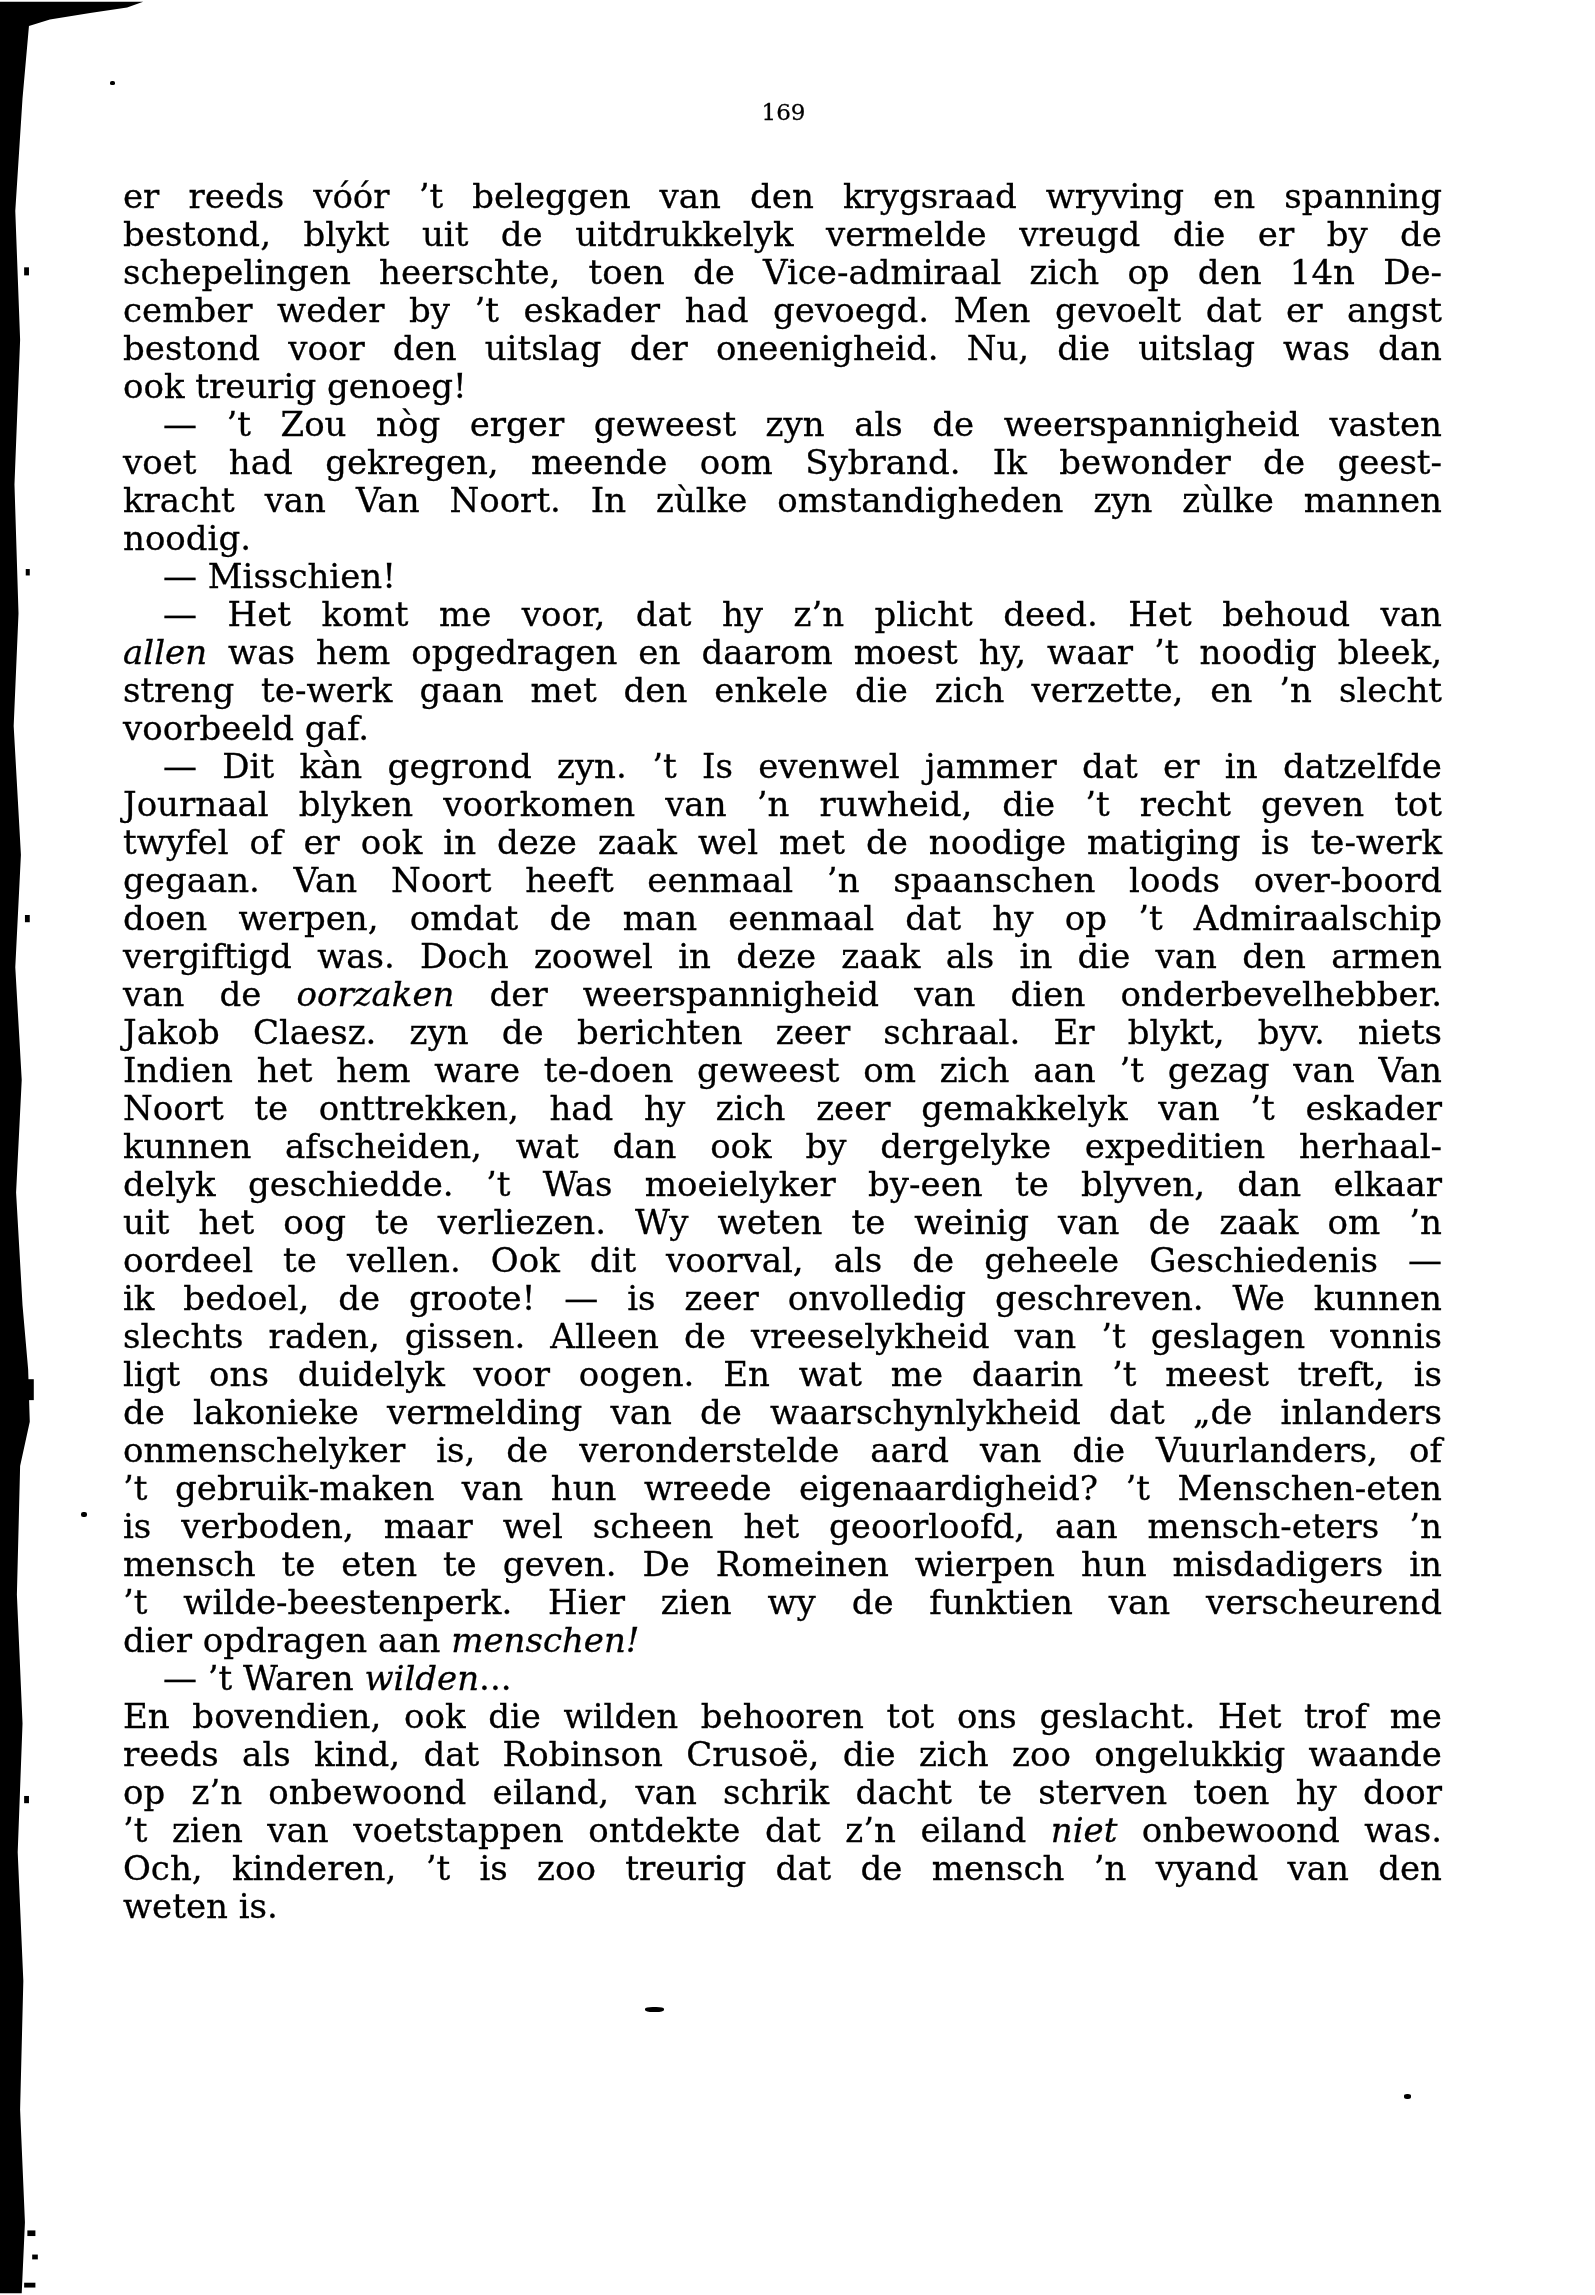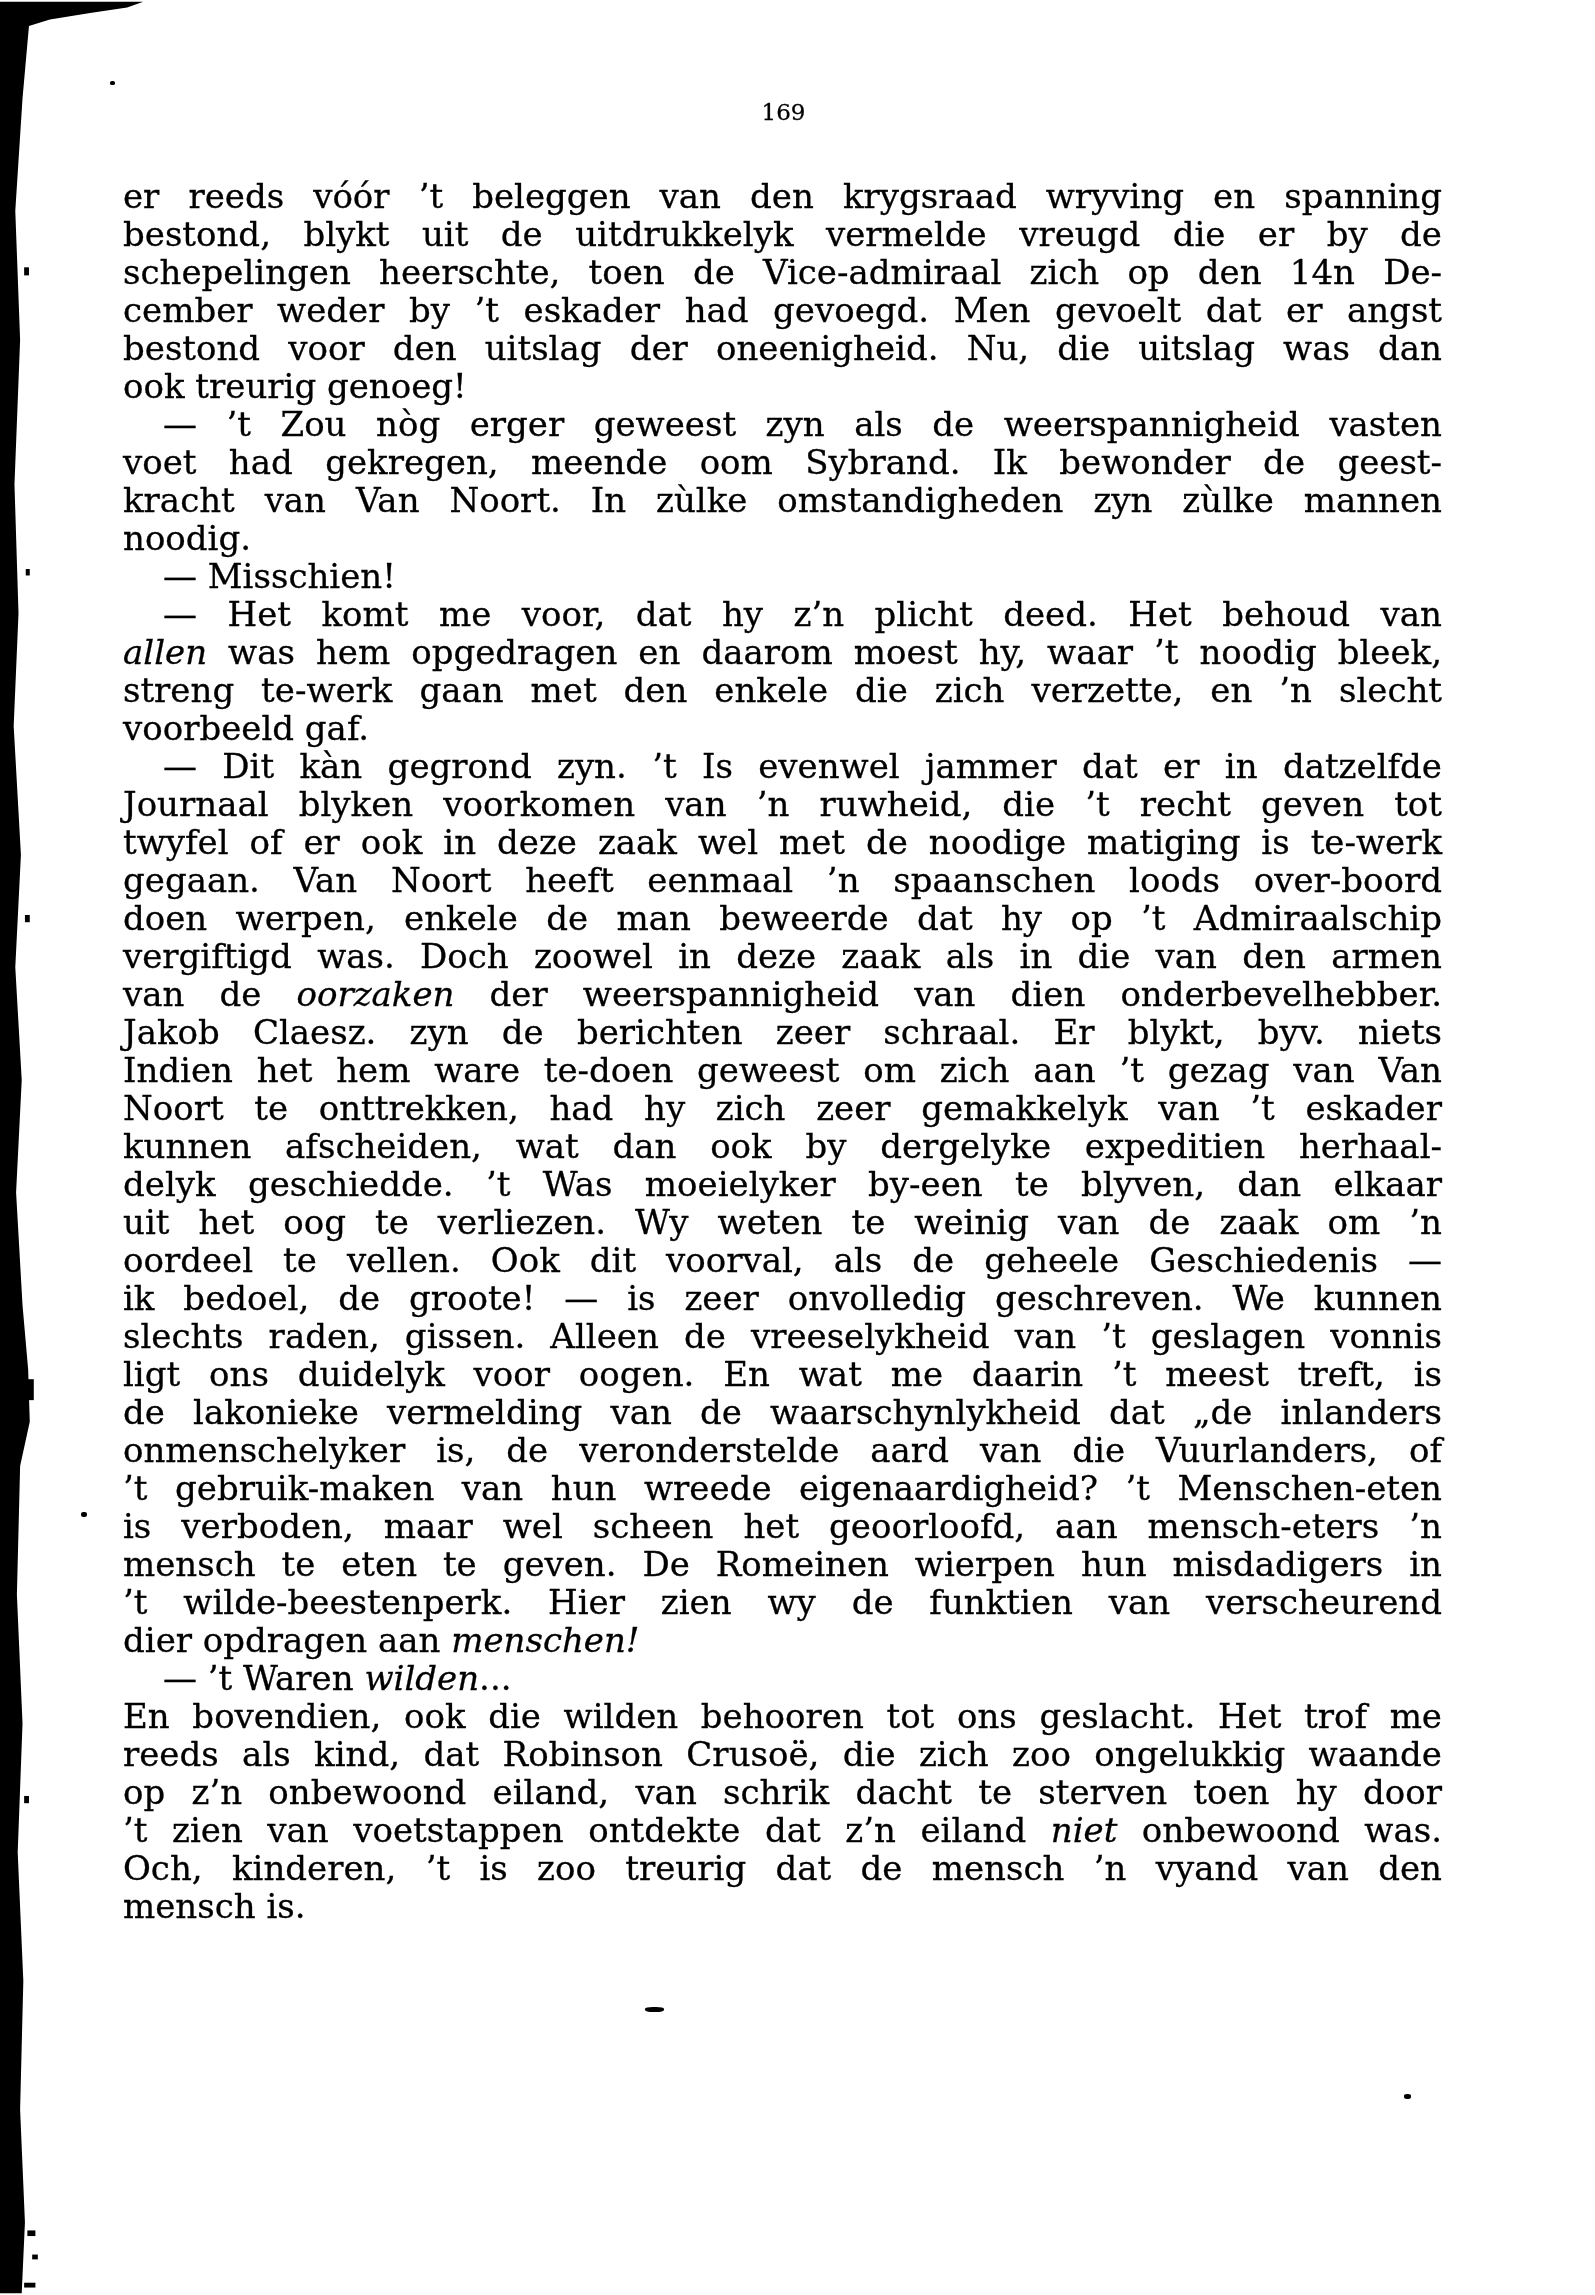--- a/index.html
+++ b/index.html
@@ -79,21 +79,21 @@
     <div class="line"><span>noodig.</span></div>
     <div class="line indent"><span>— Misschien!</span></div>
     <div class="line just indent"><span>— Het komt me voor, dat hy z’n plicht deed. Het behoud van</span></div>
     <div class="line just"><span class="it">allen</span><span> was hem opgedragen en daarom moest hy, waar ’t noodig bleek,</span></div>
     <div class="line just"><span>streng te-werk gaan met den enkele die zich verzette, en ’n slecht</span></div>
     <div class="line"><span>voorbeeld gaf.</span></div>
     <div class="line just indent"><span>— Dit kàn gegrond zyn. ’t Is evenwel jammer dat er in datzelfde</span></div>
     <div class="line just"><span>Journaal blyken voorkomen van ’n ruwheid, die ’t recht geven tot</span></div>
     <div class="line just"><span>twyfel of er ook in deze zaak wel met de noodige matiging is te-werk</span></div>
     <div class="line just"><span>gegaan. Van Noort heeft eenmaal ’n spaanschen loods over-boord</span></div>
-    <div class="line just"><span>doen werpen, enkele de man beweerde dat hy op ’t Admiraalschip</span></div>
+    <div class="line just"><span>doen werpen, omdat de man eenmaal dat hy op ’t Admiraalschip</span></div>
     <div class="line just"><span>vergiftigd was. Doch zoowel in deze zaak als in die van den armen</span></div>
     <div class="line just"><span>van de </span><span class="it">oorzaken</span><span> der weerspannigheid van dien onderbevelhebber.</span></div>
     <div class="line just"><span>Jakob Claesz. zyn de berichten zeer schraal. Er blykt, byv. niets</span></div>
     <div class="line just"><span>Indien het hem ware te-doen geweest om zich aan ’t gezag van Van</span></div>
     <div class="line just"><span>Noort te onttrekken, had hy zich zeer gemakkelyk van ’t eskader</span></div>
     <div class="line just"><span>kunnen afscheiden, wat dan ook by dergelyke expeditien herhaal-</span></div>
     <div class="line just"><span>delyk geschiedde. ’t Was moeielyker by-een te blyven, dan elkaar</span></div>
     <div class="line just"><span>uit het oog te verliezen. Wy weten te weinig van de zaak om ’n</span></div>
     <div class="line just"><span>oordeel te vellen. Ook dit voorval, als de geheele Geschiedenis —</span></div>
     <div class="line just"><span>ik bedoel, de groote! — is zeer onvolledig geschreven. We kunnen</span></div>
@@ -105,15 +105,15 @@
     <div class="line just"><span>is verboden, maar wel scheen het geoorloofd, aan mensch-eters ’n</span></div>
     <div class="line just"><span>mensch te eten te geven. De Romeinen wierpen hun misdadigers in</span></div>
     <div class="line just"><span>’t wilde-beestenperk. Hier zien wy de funktien van verscheurend</span></div>
     <div class="line"><span>dier opdragen aan </span><span class="it">menschen!</span></div>
     <div class="line indent"><span>— ’t Waren </span><span class="it">wilden</span><span>...</span></div>
     <div class="line just"><span>En bovendien, ook die wilden behooren tot ons geslacht. Het trof me</span></div>
     <div class="line just"><span>reeds als kind, dat Robinson Crusoë, die zich zoo ongelukkig waande</span></div>
     <div class="line just"><span>op z’n onbewoond eiland, van schrik dacht te sterven toen hy door</span></div>
     <div class="line just"><span>’t zien van voetstappen ontdekte dat z’n eiland </span><span class="it">niet</span><span> onbewoond was.</span></div>
     <div class="line just"><span>Och, kinderen, ’t is zoo treurig dat de mensch ’n vyand van den</span></div>
-    <div class="line"><span>mensch is.</span></div>
+    <div class="line"><span>weten is.</span></div>
   </div>
 
 
 </body></html>

